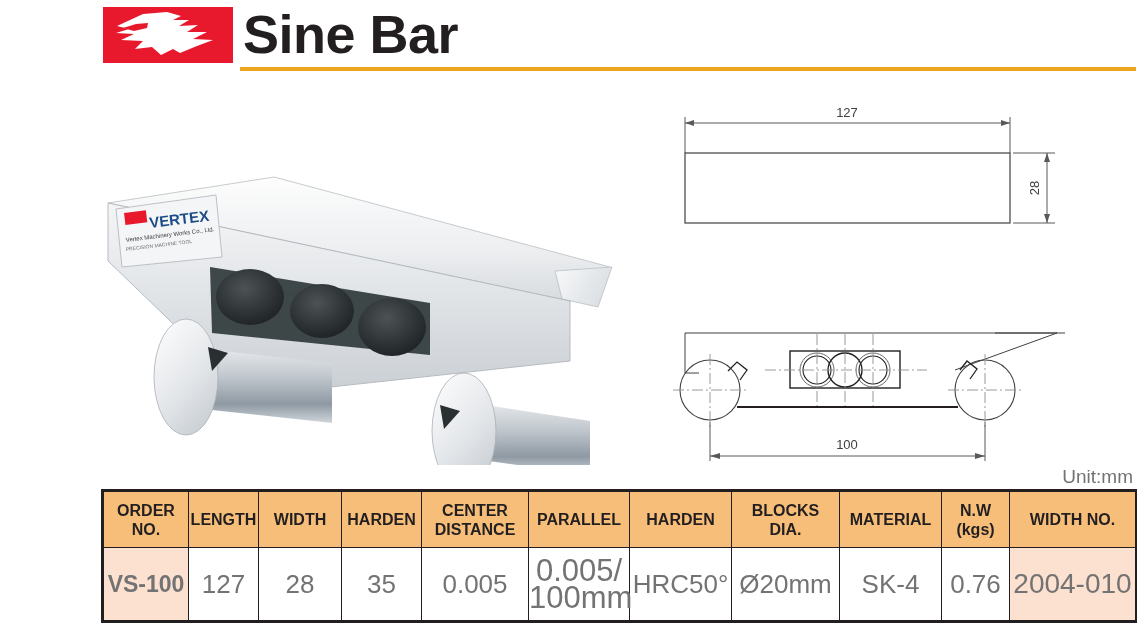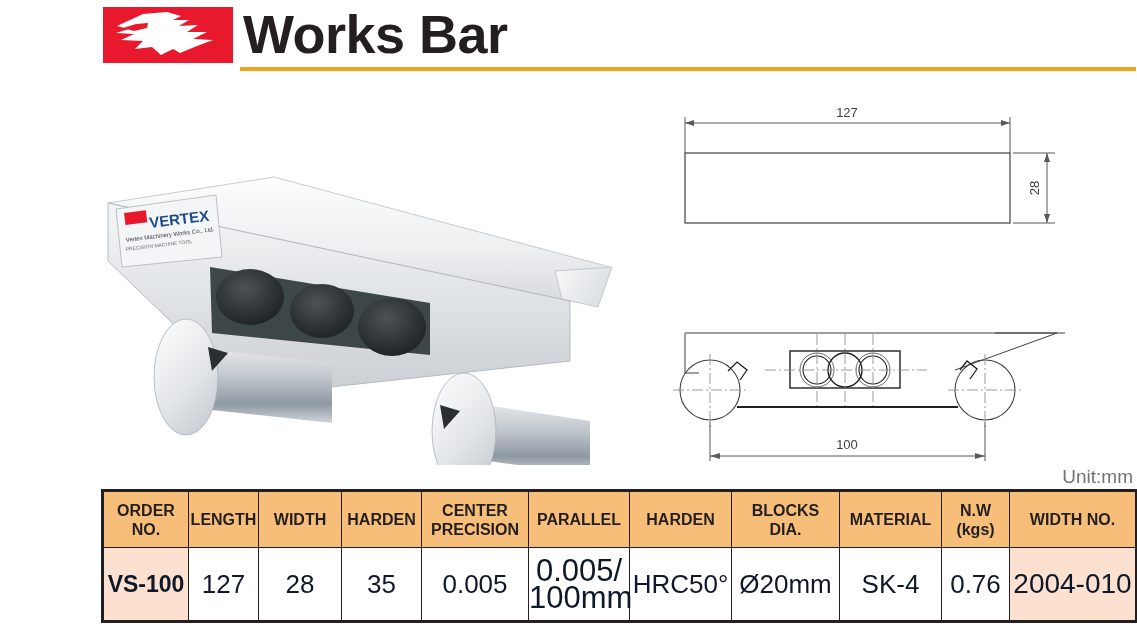--- a/index.html
+++ b/index.html
@@ -100,21 +100,21 @@
     line-height: 19px;
     height: 55px;
     color: #231f20;
   }
   table.spec tbody td {
     background: #ffffff;
     font-size: 26px;
     font-weight: normal;
     line-height: 28px;
     height: 72px;
-    color: #0f172a;
+    color: #737373;
   }
   table.spec tbody td.hl {
     background: #fce0d0;
   }
   table.spec tbody td.order-cell {
     font-size: 23px;
     font-weight: bold;
   }
   table.spec tbody td.code-cell {
     font-size: 28px;
@@ -130,21 +130,21 @@
 <div id="header">
 
   <div id="brand-logo">
     <svg width="130" height="56" viewBox="0 0 130 56" xmlns="http://www.w3.org/2000/svg">
       <rect x="0" y="0" width="130" height="56" fill="#e8192c"></rect>
       <path fill="#ffffff" d="M14 19 L40 7 L64 5 L78 9 L70 13 L86 13 L76 19 L95 18 L84 25 L104 25 L90 32 L110 33 L94 39 L77 46 L70 42 L58 48 L49 40 L32 42 L40 34 L18 33 L31 27 L13 26 L26 22 Z"></path>
       <path fill="#e8192c" d="M20 21 L33 17 L45 16 L44 21 L31 24 Z"></path>
     </svg>
   </div>
 
-  <div id="page-title">Works Bar</div>
+  <div id="page-title">Sine Bar</div>
   <div id="title-rule"></div>
 </div>
 
 <div id="product-photo">
   <svg width="530" height="290" viewBox="0 0 530 290" xmlns="http://www.w3.org/2000/svg">
     <defs>
       <linearGradient id="topFace" x1="0" y1="0" x2="0" y2="1">
         <stop offset="0%" stop-color="#fdfdfd"></stop>
         <stop offset="60%" stop-color="#eceef0"></stop>
         <stop offset="100%" stop-color="#d8dbdf"></stop>
@@ -300,21 +300,21 @@
       <tr>
         <th>
           <div>ORDER</div>
           <div>NO.</div>
         </th>
         <th>LENGTH</th>
         <th>WIDTH</th>
         <th>HARDEN</th>
         <th>
           <div>CENTER</div>
-          <div>PRECISION</div>
+          <div>DISTANCE</div>
         </th>
         <th>PARALLEL</th>
         <th>HARDEN</th>
         <th>
           <div>BLOCKS</div>
           <div>DIA.</div>
         </th>
         <th>MATERIAL</th>
         <th>
           <div>N.W</div>

